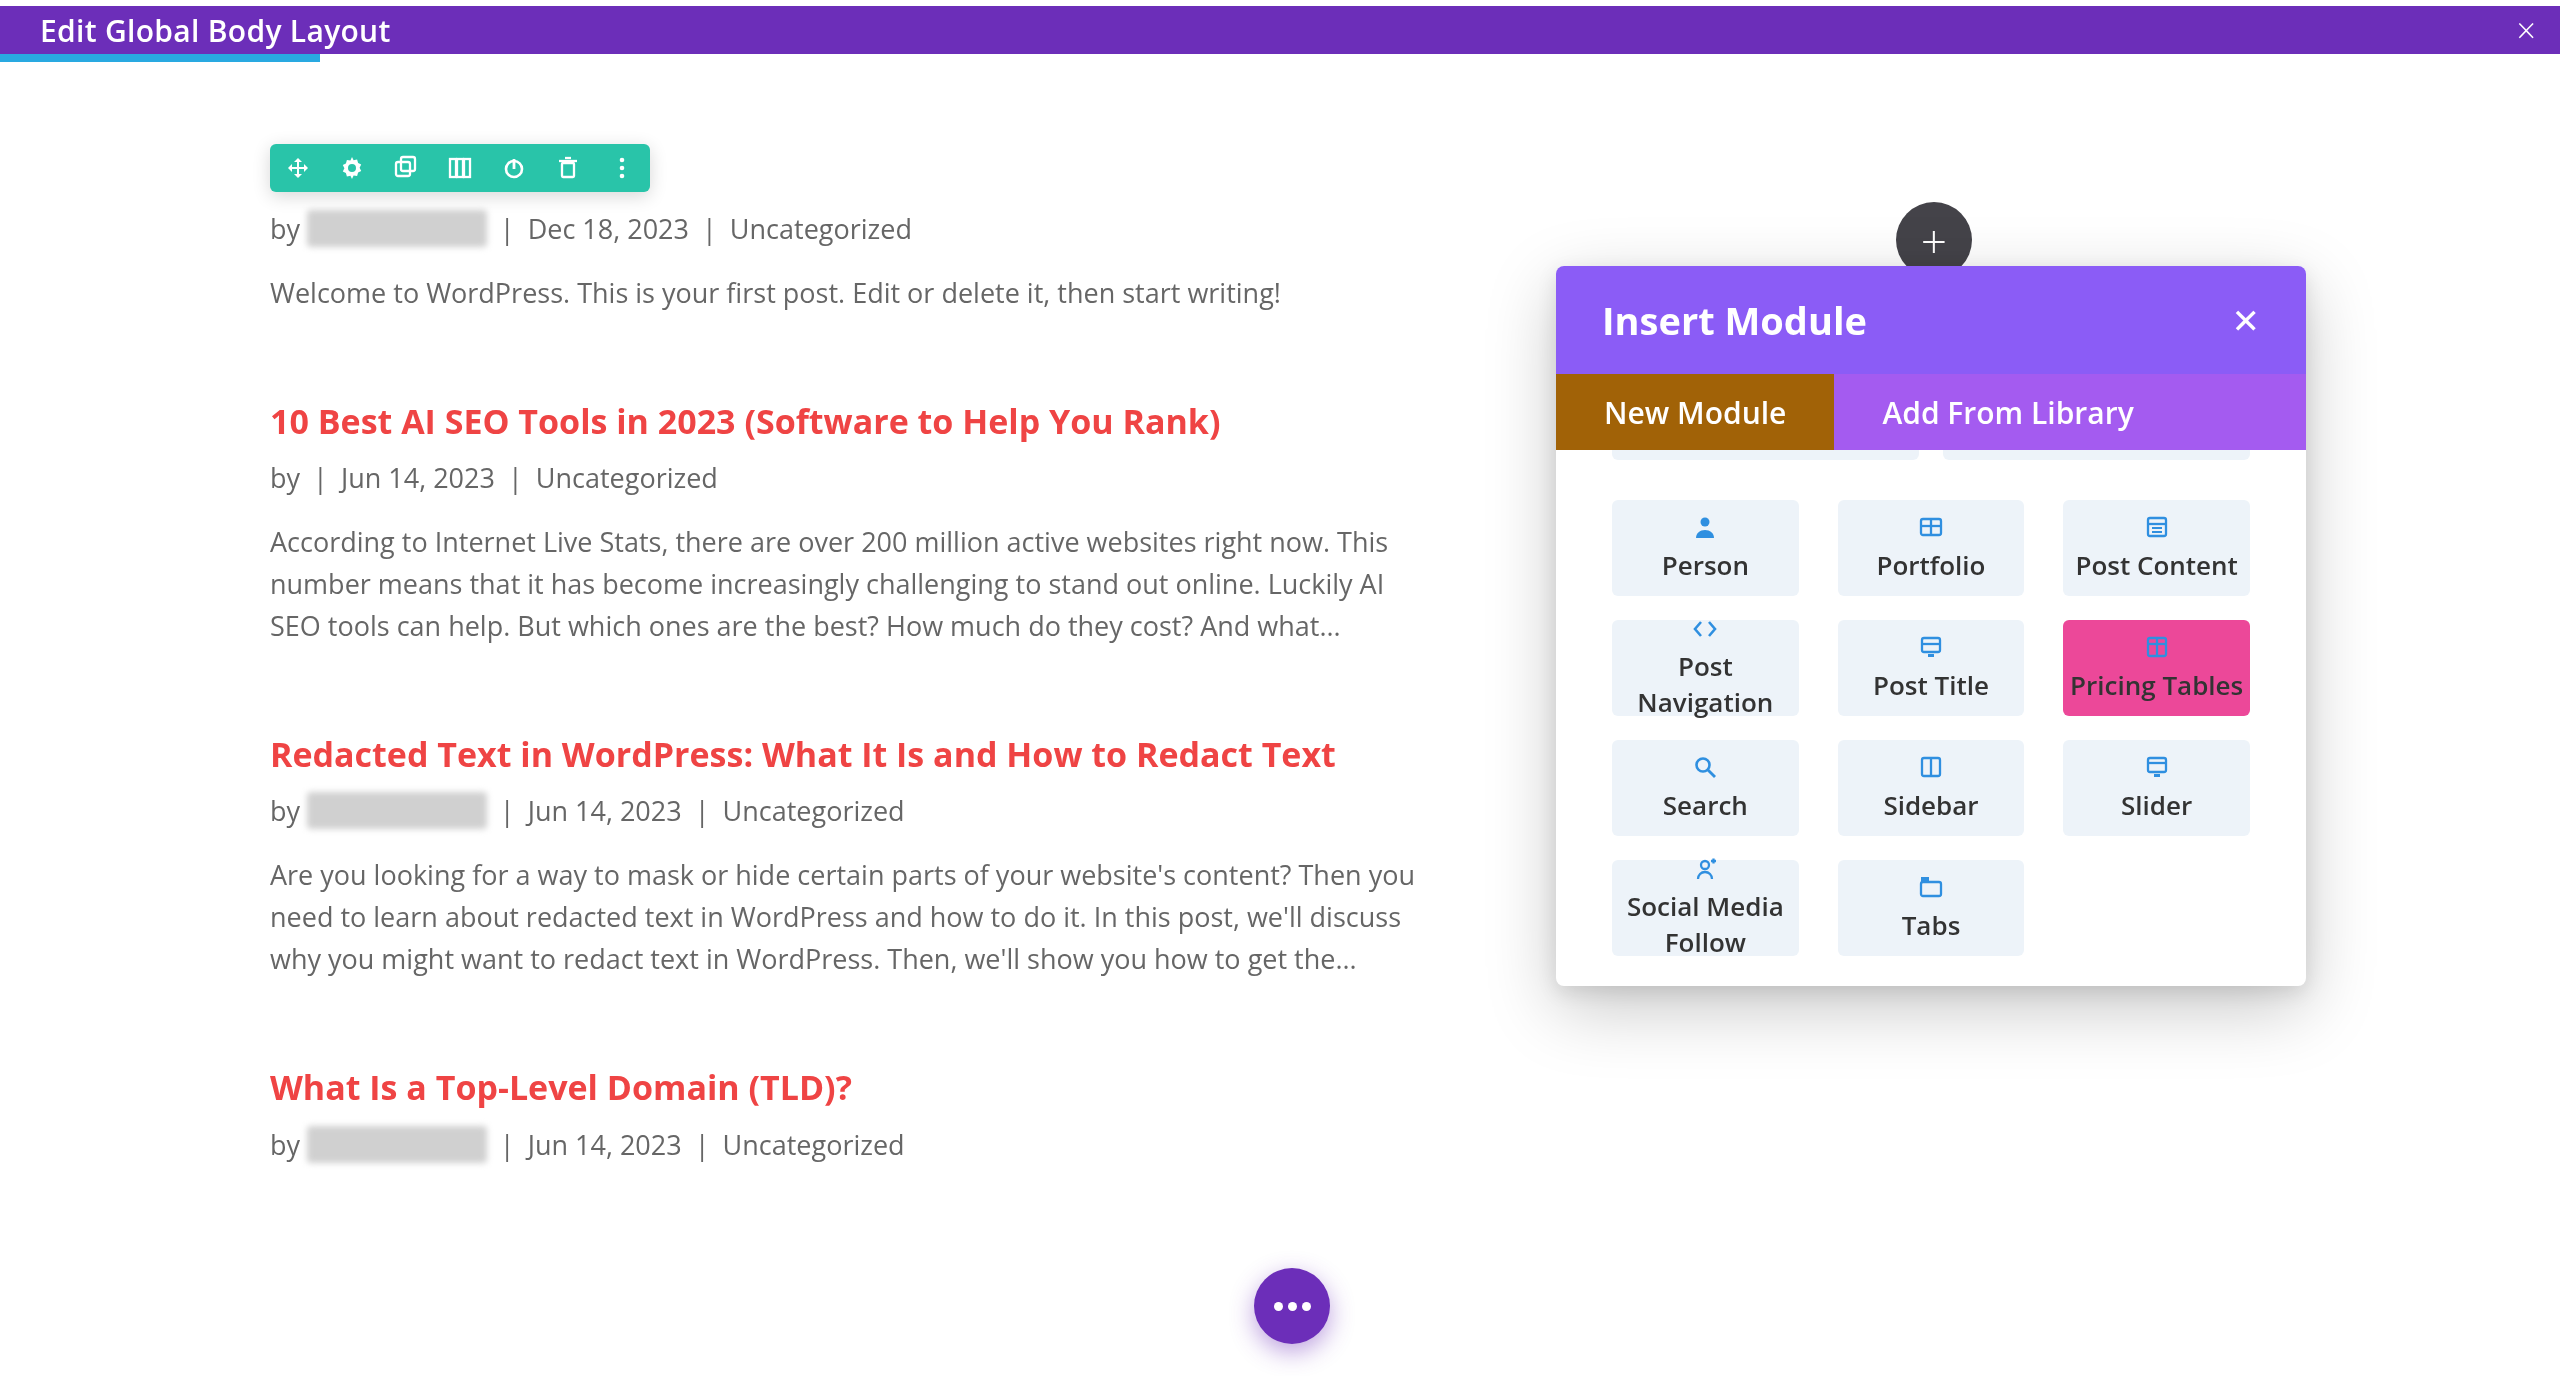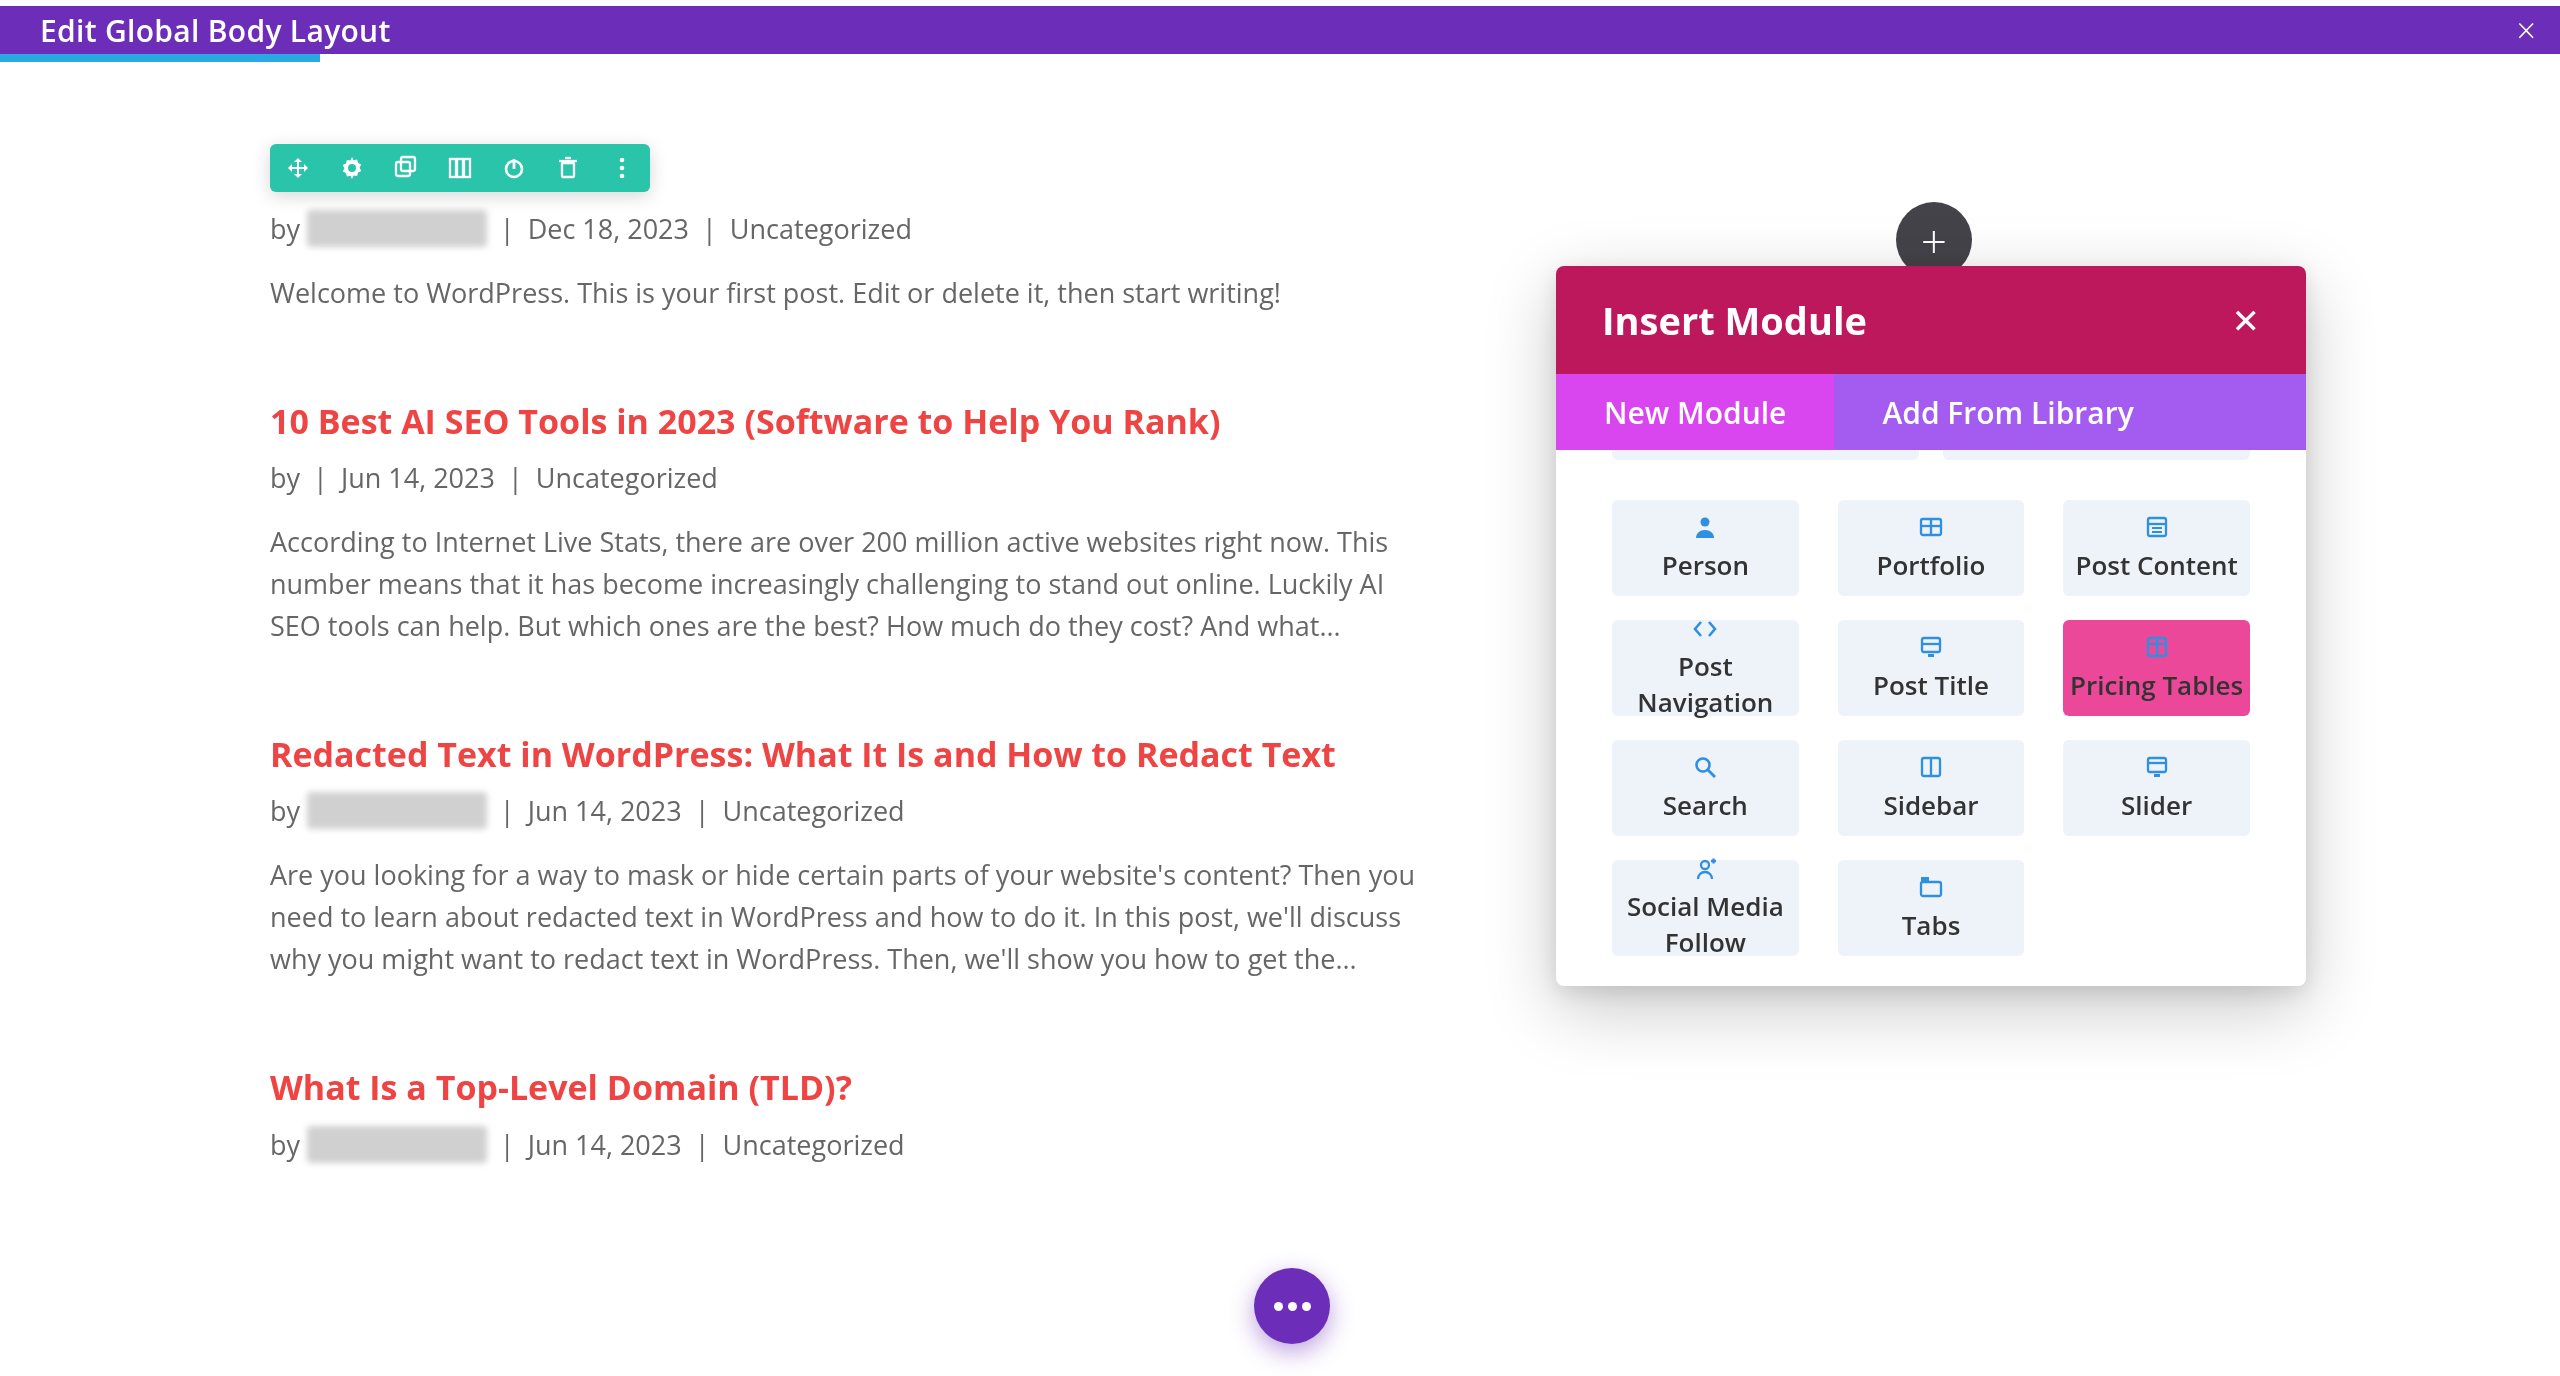--- a/index.html
+++ b/index.html
@@ -121,21 +121,21 @@
     position: absolute;
     top: 218px; left: 1556px;
     width: 750px;
     background: #fff;
     border-radius: 8px;
     box-shadow: 0 22px 70px rgba(0,0,0,0.22), 0 6px 20px rgba(0,0,0,0.10);
     z-index: 200;
     overflow: hidden;
   }
   .modal-header {
-    background: #be185d;
+    background: #8b5cf6;
     color: #fff;
     height: 108px;
     display: flex; align-items: center;
     padding: 0 46px;
   }
   .modal-title {
     font-size: 38px;
     font-weight: 700;
   }
   .modal-close {
@@ -149,21 +149,21 @@
   }
   .modal-tab {
     flex: 0 0 auto;
     padding: 0 48px;
     display: flex; align-items: center;
     font-size: 30px;
     font-weight: 600;
     color: #fff;
     cursor: pointer;
   }
-  .modal-tab.active { background: #d946ef; }
+  .modal-tab.active { background: #a16207; }
   .modal-tab.inactive { background: #A45BF0; }
   .modal-tabs-fill { flex: 1; background: #A45BF0; }
 
   .modal-body {
     position: relative;
     padding: 0 56px 30px 56px;
     max-height: 780px;
     overflow: hidden;
   }
   .modal-partial-row {

